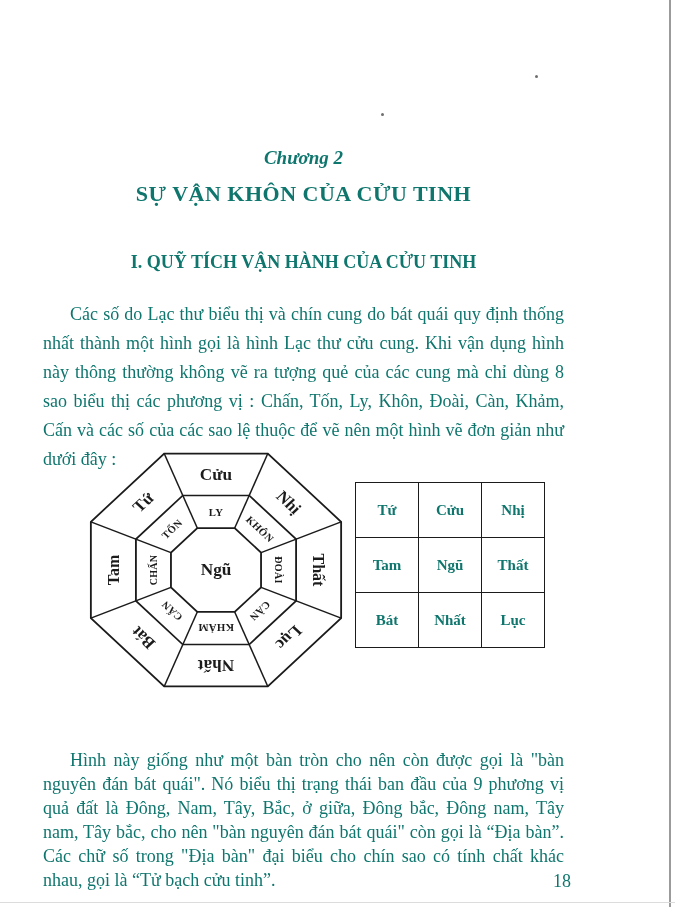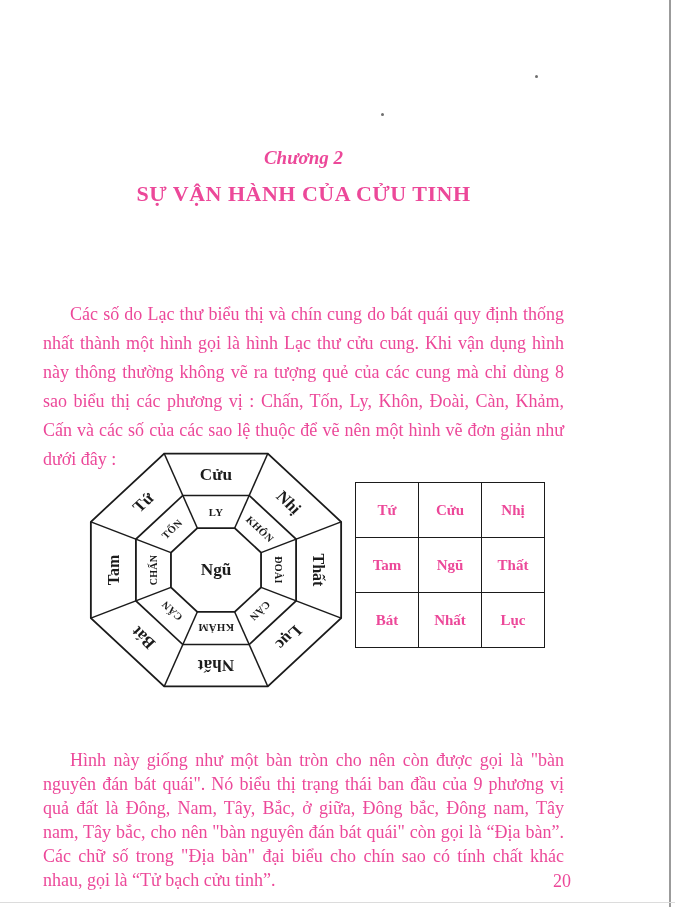--- a/index.html
+++ b/index.html
@@ -2,21 +2,21 @@
 <html lang="vi"><head>
 <meta charset="utf-8">
 <style>
   html,body{margin:0;padding:0;background:#e8e8e8;}
   .page{
     position:relative;
     width:675px;height:907px;
     background:#ffffff;
     overflow:hidden;
     font-family:"Liberation Serif","DejaVu Serif",serif;
-    color:#ec4899;
+    color:#0f766e;
   }
   .centered{position:absolute;left:43px;width:521px;text-align:center;}
   .chapter{top:147px;font-size:19px;font-weight:bold;font-style:italic;}
   .main-title{top:181px;font-size:22px;font-weight:bold;letter-spacing:.5px;}
   .section-heading{top:252px;font-size:18px;font-weight:bold;}
   .para{
     position:absolute;left:43px;width:521px;
     font-size:18px;line-height:29px;
     text-align:justify;text-indent:27px;
   }
@@ -49,22 +49,23 @@
   .speck-1{left:381px;top:113px;}
   .speck-2{left:535px;top:75px;}
 </style>
 </head>
 <body>
 
 <div class="page">
 
   <div class="centered chapter">Chương 2</div>
 
-  <div class="centered main-title">SỰ VẬN HÀNH CỦA CỬU TINH</div>
+  <div class="centered main-title">SỰ VẬN KHÔN CỦA CỬU TINH</div>
 
+  <div class="centered section-heading">I. QUỸ TÍCH VẬN HÀNH CỦA CỬU TINH</div>
 
   <div class="para para1">Các số do Lạc thư biểu thị và chín cung do bát quái quy định thống nhất thành một hình gọi là hình Lạc thư cửu cung. Khi vận dụng hình này thông thường không vẽ ra tượng quẻ của các cung mà chỉ dùng 8 sao biểu thị các phương vị : Chấn, Tốn, Ly, Khôn, Đoài, Càn, Khảm, Cấn và các số của các sao lệ thuộc để vẽ nên một hình vẽ đơn giản như dưới đây :</div>
 
   <svg class="octagon-svg" width="258" height="240" viewBox="0 0 240 240" preserveAspectRatio="none">
     <polygon points="168.2,3.6 236.4,71.8 236.4,168.2 168.2,236.4 71.8,236.4 3.6,168.2 3.6,71.8 71.8,3.6"></polygon>
     <polygon points="150.9,45.5 194.5,89.2 194.5,150.9 150.9,194.5 89.1,194.5 45.5,150.9 45.5,89.1 89.1,45.5"></polygon>
     <polygon points="137.4,78.1 161.9,102.6 161.9,137.4 137.4,161.9 102.6,161.9 78.1,137.4 78.1,102.6 102.6,78.1"></polygon>
     <g>
       <line x1="168.2" y1="3.6" x2="137.4" y2="78.1"></line>
       <line x1="236.4" y1="71.8" x2="161.9" y2="102.6"></line>
@@ -114,20 +115,20 @@
       <td>Bát</td>
       <td>Nhất</td>
       <td>Lục</td>
     </tr>
   </tbody>
     </table>
 
 
   <div class="para para2">Hình này giống như một bàn tròn cho nên còn được gọi là "bàn nguyên đán bát quái". Nó biểu thị trạng thái ban đầu của 9 phương vị quả đất là Đông, Nam, Tây, Bắc, ở giữa, Đông bắc, Đông nam, Tây nam, Tây bắc, cho nên "bàn nguyên đán bát quái" còn gọi là “Địa bàn”. Các chữ số trong "Địa bàn" đại biểu cho chín sao có tính chất khác nhau, gọi là “Tử bạch cửu tinh”.</div>
 
-  <div class="page-number">20</div>
+  <div class="page-number">18</div>
 
   <div class="scan-edge-right"></div>
   <div class="scan-edge-bottom"></div>
   <div class="speck speck-1"></div>
   <div class="speck speck-2"></div>
 
 </div>
 
 </body></html>

